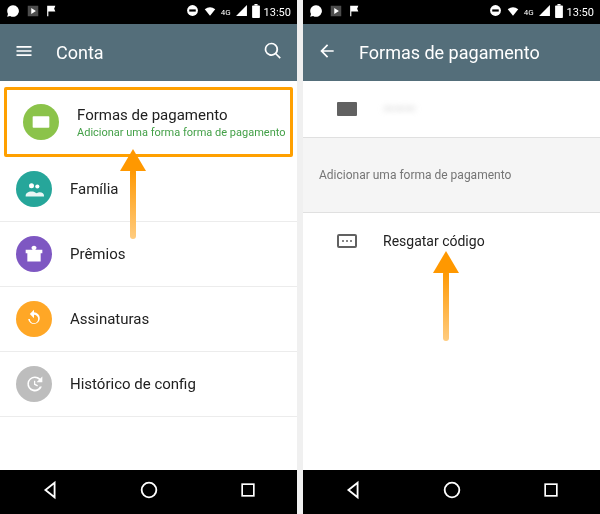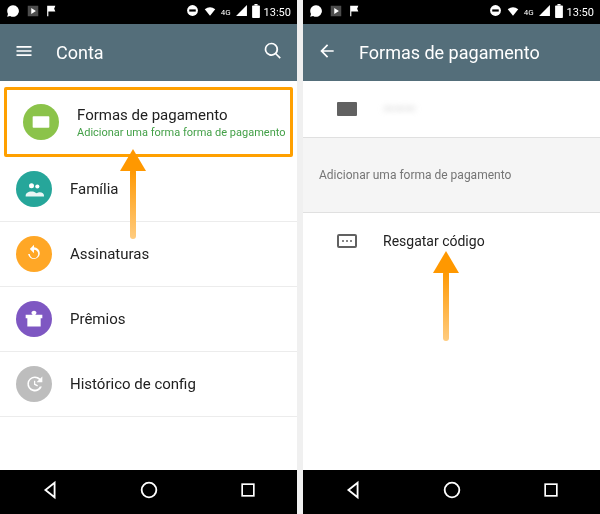--- a/index.html
+++ b/index.html
@@ -111,38 +111,38 @@
             <circle cx="16" cy="9" r="2.5"></circle>
             <path d="M2 20c0-3 3-5 7-5s7 2 7 5v1H2zM14 20c0-2 2-4 5-4s5 2 5 4v1h-10z" opacity=".9"></path>
           </svg>
         </div>
       <div class="row-text">
           <span class="row-title">Família</span>
         </div>
     </div>
 
     <div class="list-row">
+      <div class="row-icon purple">
+          <svg width="20" height="20" viewBox="0 0 24 24">
+            <path d="M4 11h16v10H4zM2 7h20v4H2zM12 7c-4 0-4-5 0-5 4 0 4 5 0 5z" fill-rule="evenodd"></path>
+          </svg>
+        </div>
+      <div class="row-text">
+          <span class="row-title">Prêmios</span>
+        </div>
+    </div>
+
+    <div class="list-row">
       <div class="row-icon orange">
           <svg width="20" height="20" viewBox="0 0 24 24">
             <path d="M12 4V1L7 6l5 5V7a5 5 0 1 1-5 5H5a7 7 0 1 0 7-8z"></path>
           </svg>
         </div>
       <div class="row-text">
           <span class="row-title">Assinaturas</span>
-        </div>
-    </div>
-
-    <div class="list-row">
-      <div class="row-icon purple">
-          <svg width="20" height="20" viewBox="0 0 24 24">
-            <path d="M4 11h16v10H4zM2 7h20v4H2zM12 7c-4 0-4-5 0-5 4 0 4 5 0 5z" fill-rule="evenodd"></path>
-          </svg>
-        </div>
-      <div class="row-text">
-          <span class="row-title">Prêmios</span>
         </div>
     </div>
 
     <div class="list-row">
       <div class="row-icon grey">
           <svg width="20" height="20" viewBox="0 0 24 24">
             <path d="M13 3a9 9 0 1 0 8.5 12H19a7 7 0 1 1-1-8l-3 3h7V3l-2.5 2.5A9 9 0 0 0 13 3zM12 8v5l4 2 .8-1.5-3.3-1.7V8z"></path>
           </svg>
         </div>
       <div class="row-text">

